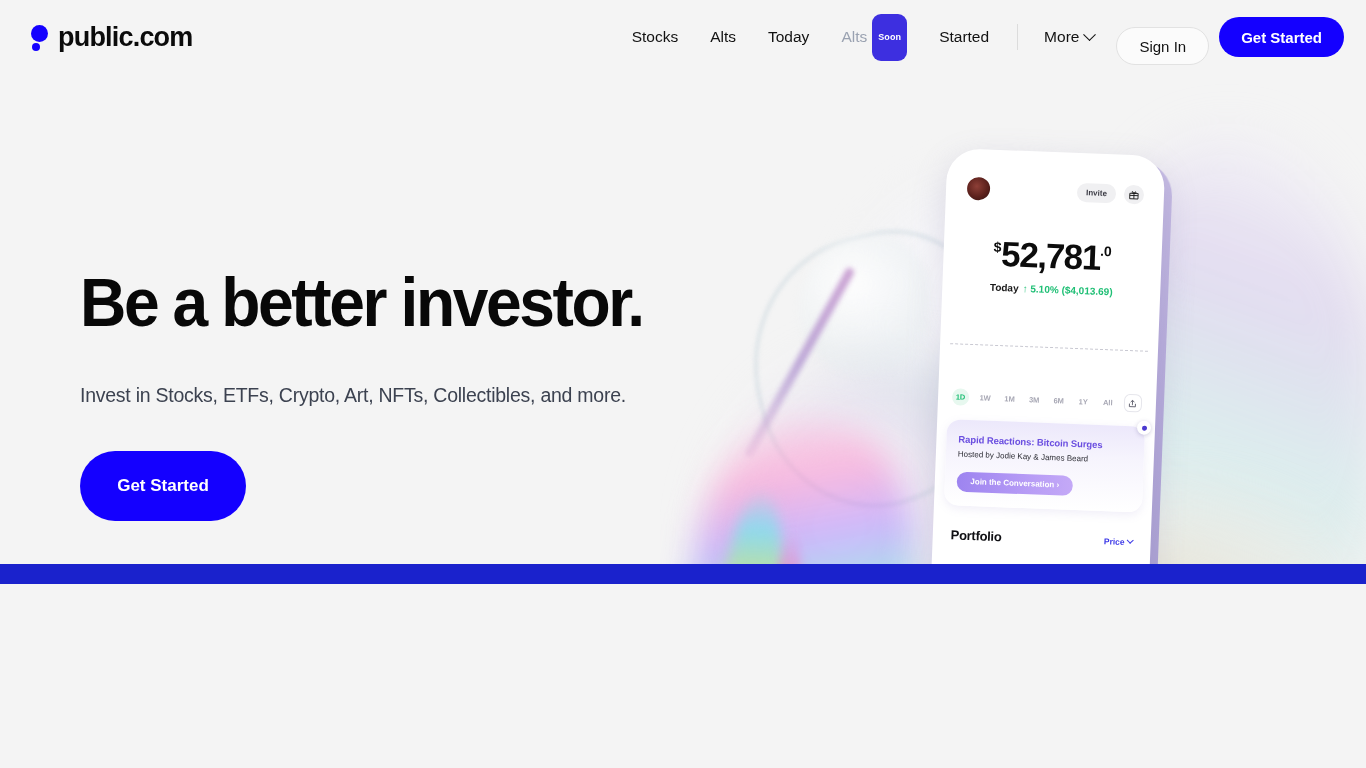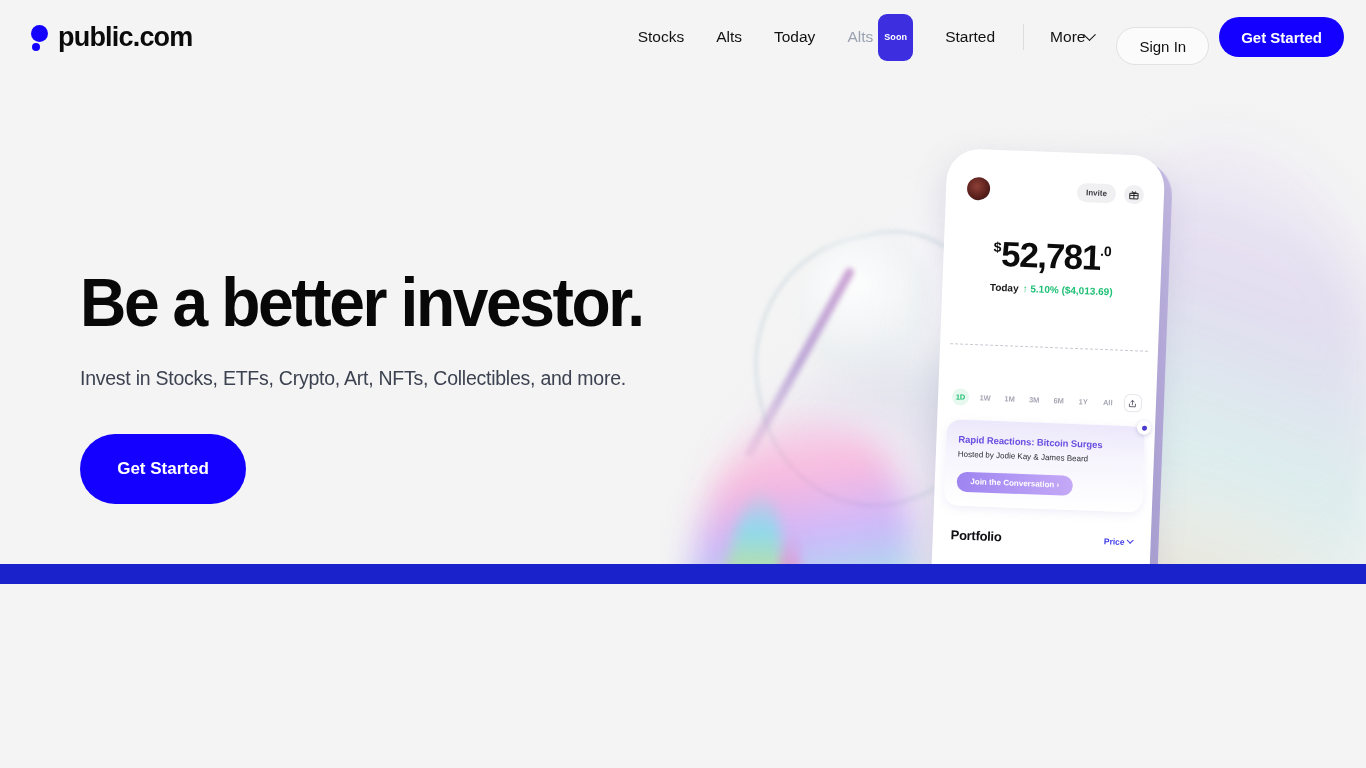--- a/index.html
+++ b/index.html
@@ -108,21 +108,21 @@
     margin: 0 12px;
   }
   .nav-more {
     font-size: 15.5px;
     color: #111111;
     padding: 0 8px 0 14px;
     line-height: 42px;
     cursor: pointer;
     display: flex;
     align-items: center;
-    gap: 0;
+    gap: 6px;
   }
   .chev {
     display: inline-block;
     width: 9px; height: 9px;
     border-right: 1.6px solid #111;
     border-bottom: 1.6px solid #111;
     transform: rotate(45deg) translate(-2px,-2px);
   }
   .btn-signin {
     font-size: 15px;
@@ -164,21 +164,21 @@
     font-weight: bold;
     color: #080808;
     letter-spacing: -2.6px;
     line-height: 1.02;
     font-family: "Liberation Sans", sans-serif;
     transform: scaleX(0.93);
     transform-origin: left center;
     white-space: nowrap;
   }
   #subhead {
-    margin-top: 25px;
+    margin-top: 42px;
     font-size: 19.5px;
     line-height: 31px;
     color: #3c4250;
     letter-spacing: -0.25px;
   }
   #cta {
     margin-top: 40px;
     display: inline-block;
     background: #1400ff;
     color: #ffffff;

